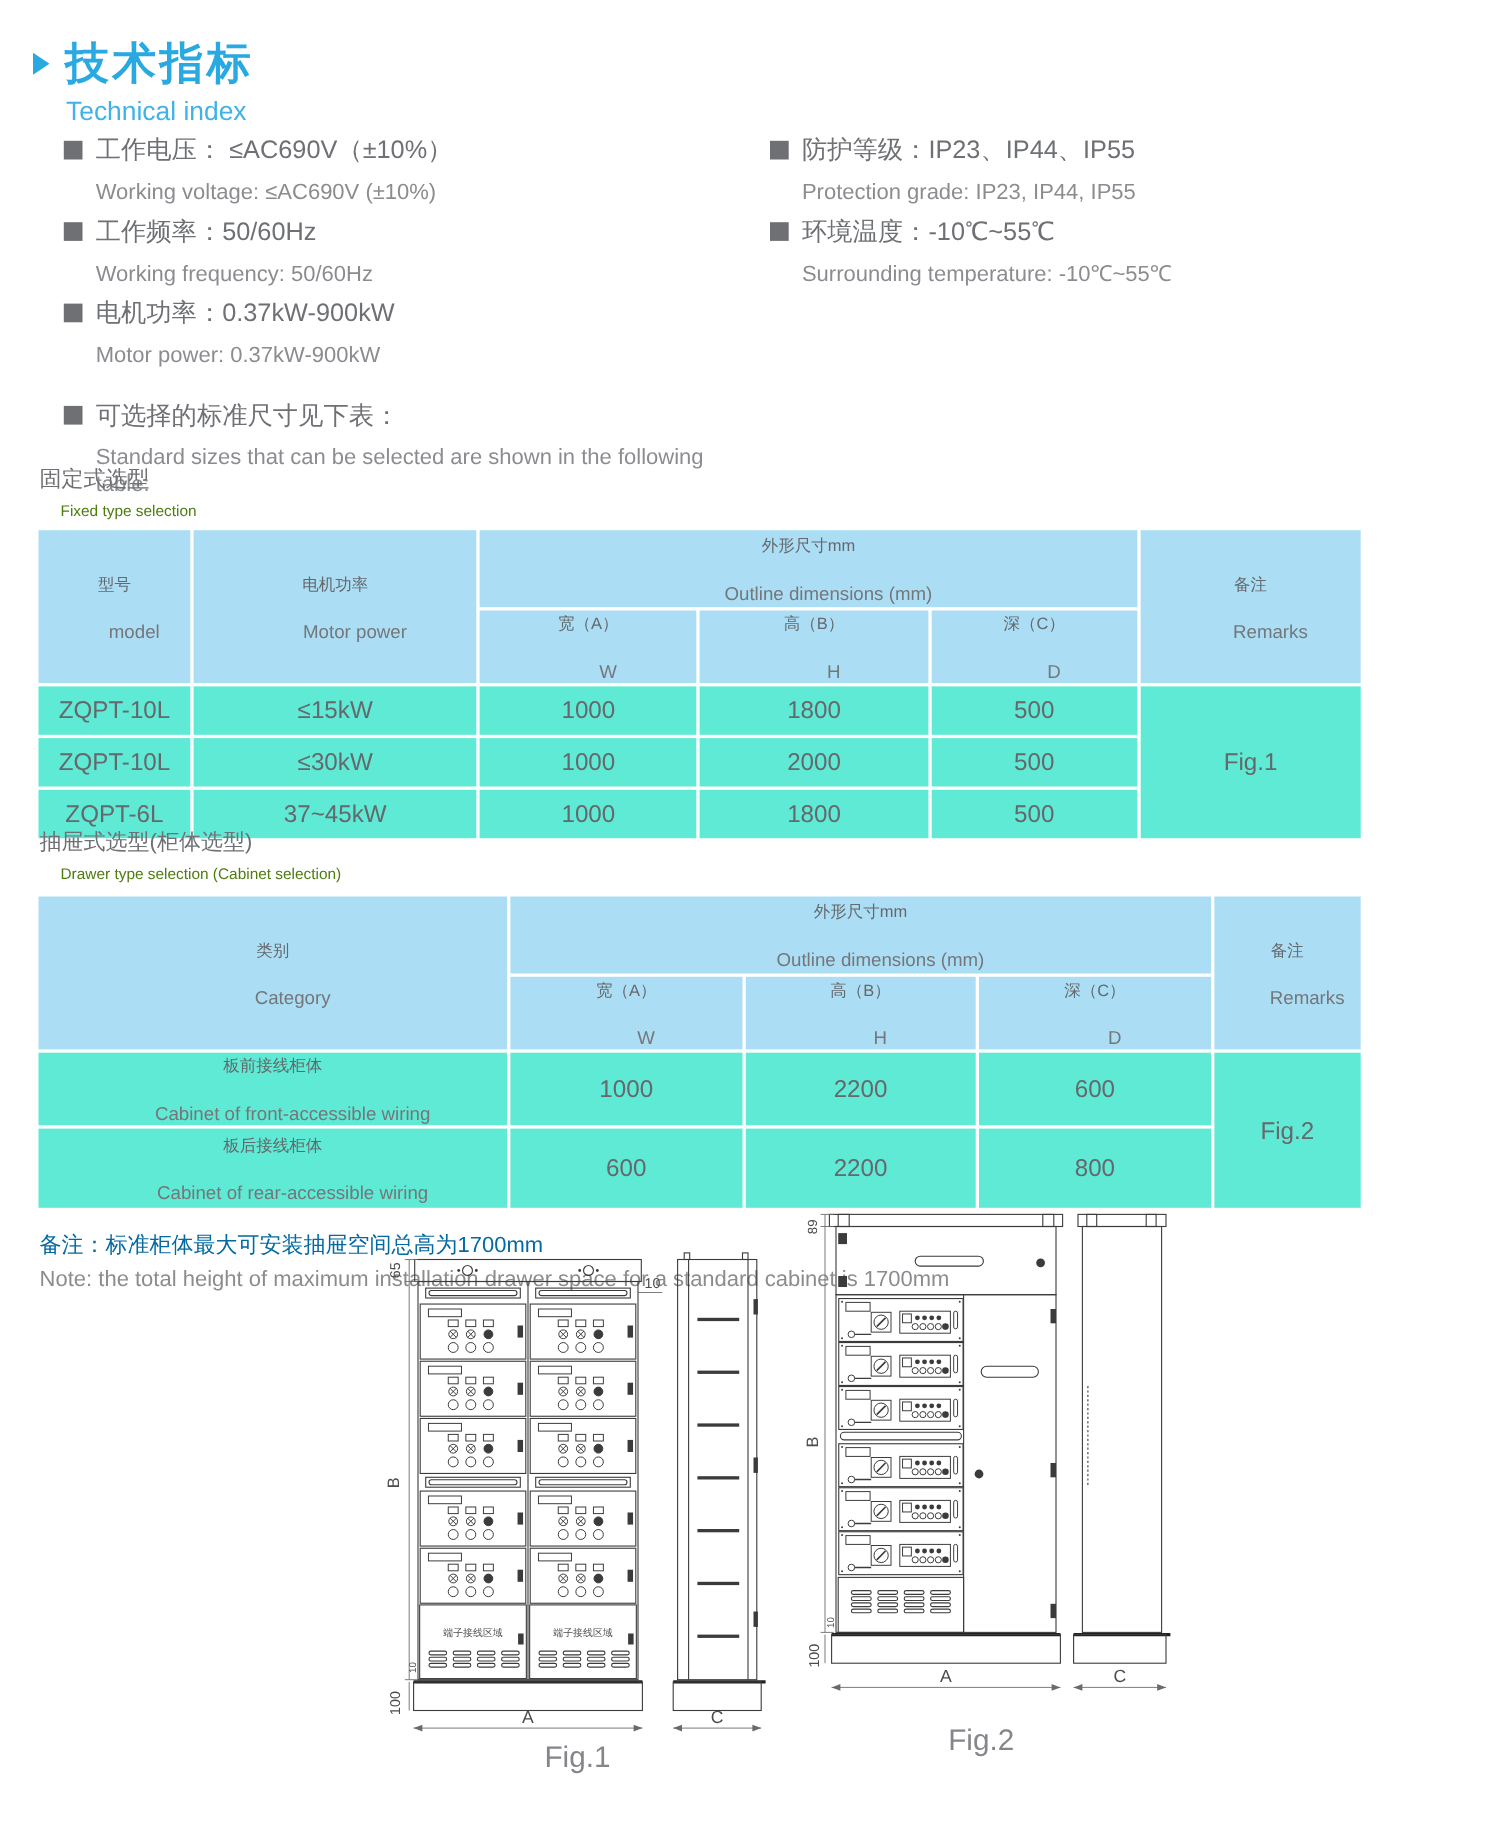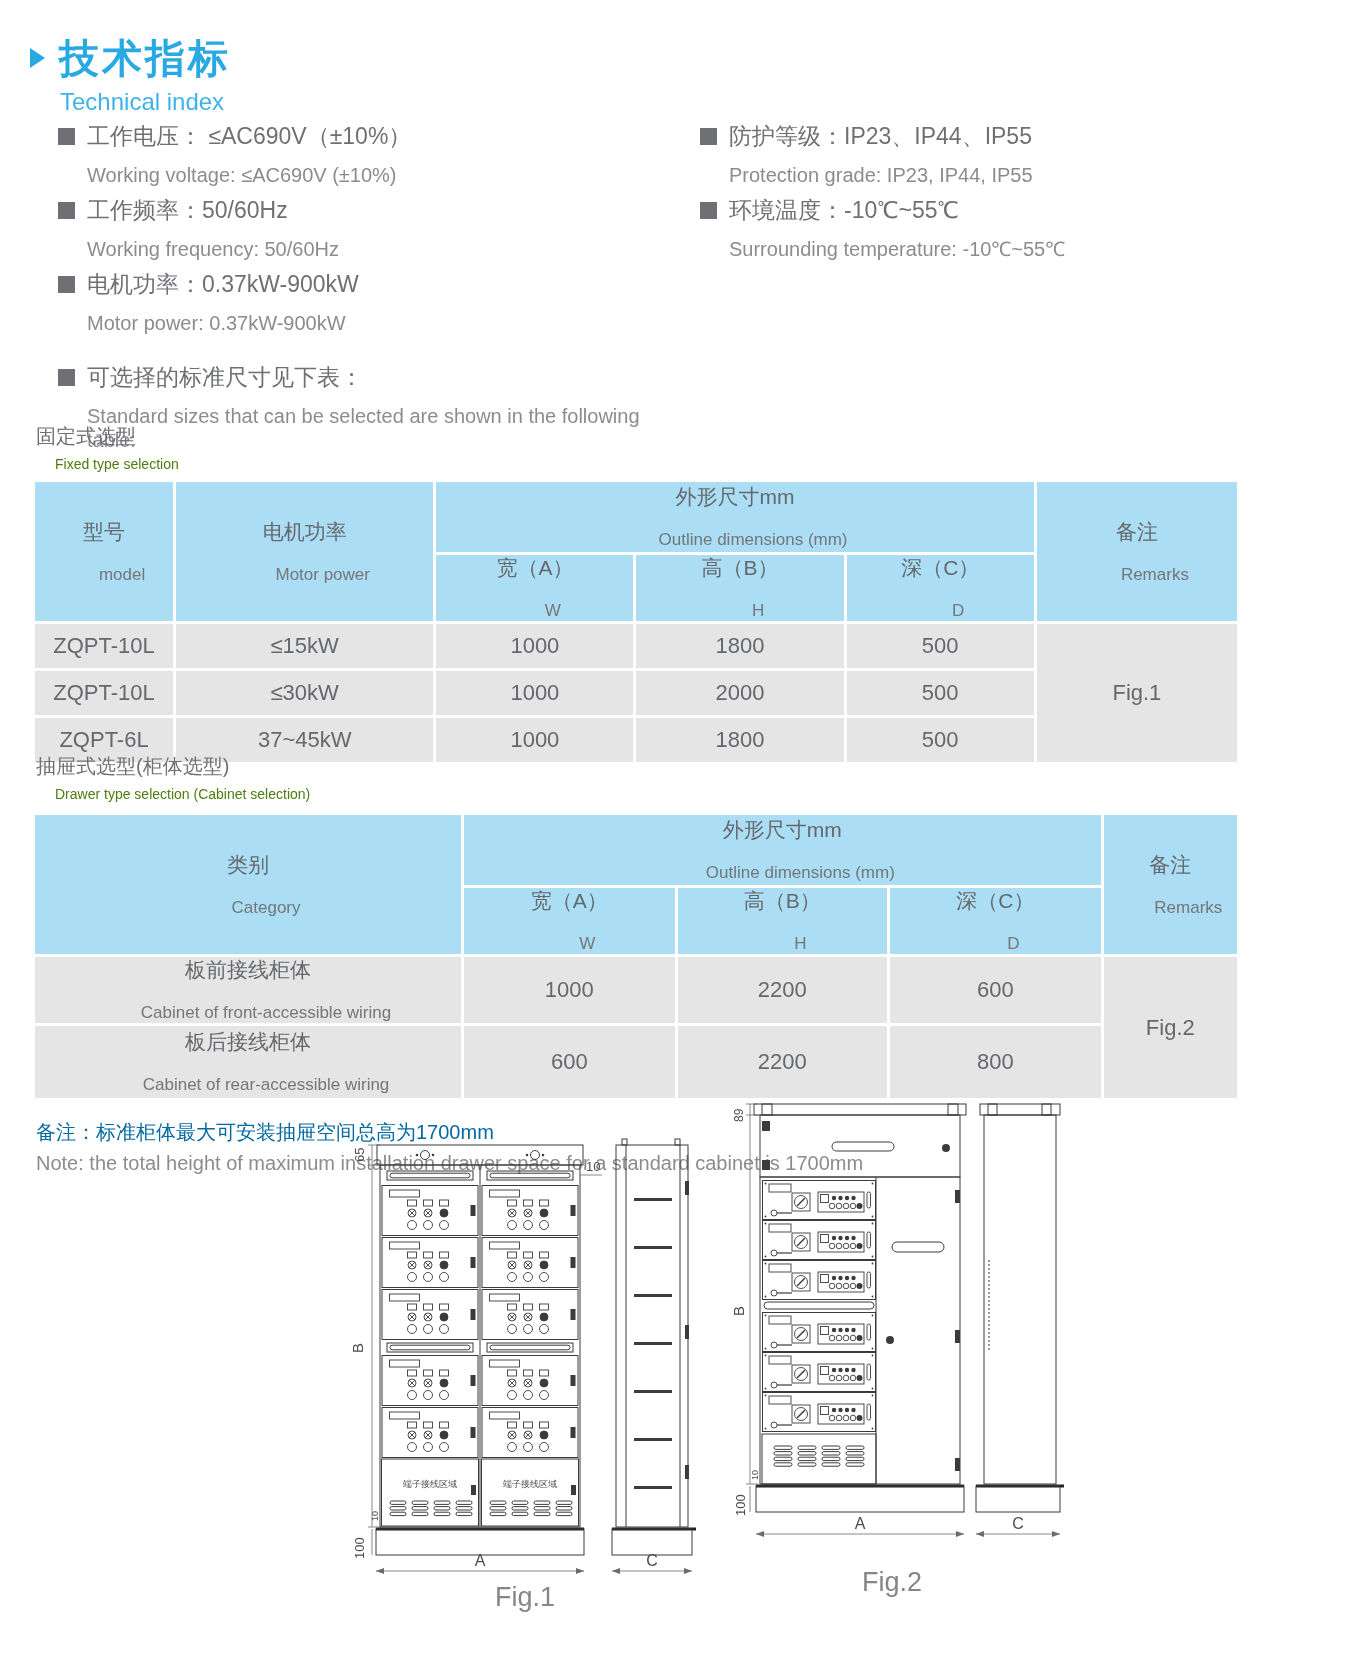--- a/index.html
+++ b/index.html
@@ -24,22 +24,22 @@
   .mt{margin-top:19px;}
 
   
   .sec-zh{font-size:20px;color:#6e7074;line-height:24px;}
   .sec-en{font-size:14px;color:#4d7c0f;line-height:22px;margin-top:5px;margin-left:19px;}
 
   
   table{border-collapse:separate;border-spacing:3px;table-layout:fixed;}
   th,td{font-weight:normal;text-align:center;vertical-align:middle;padding:0;}
   .hd{background:#abdef4;}
-  .bd{background:#e5e5e5;}
-  .zh{font-size:21px;color:#65686c;line-height:26px;}
+  .bd{background:#5eead4;}
+  .zh{font-size:15px;color:#65686c;line-height:26px;}
   .en{font-size:17px;color:#74767a;line-height:21px;margin-top:19px;padding-left:36px;}
   .num{font-size:22px;color:#65686c;}
   .fig-ref{font-size:22px;color:#65686c;}
 
   
   .note-zh{font-size:20px;color:#0369a1;line-height:25px;}
   .note-en{font-size:20px;color:#8b8c90;line-height:25px;margin-top:6px;}
 
   
   .fig{display:flex;flex-direction:column;align-items:center;}

